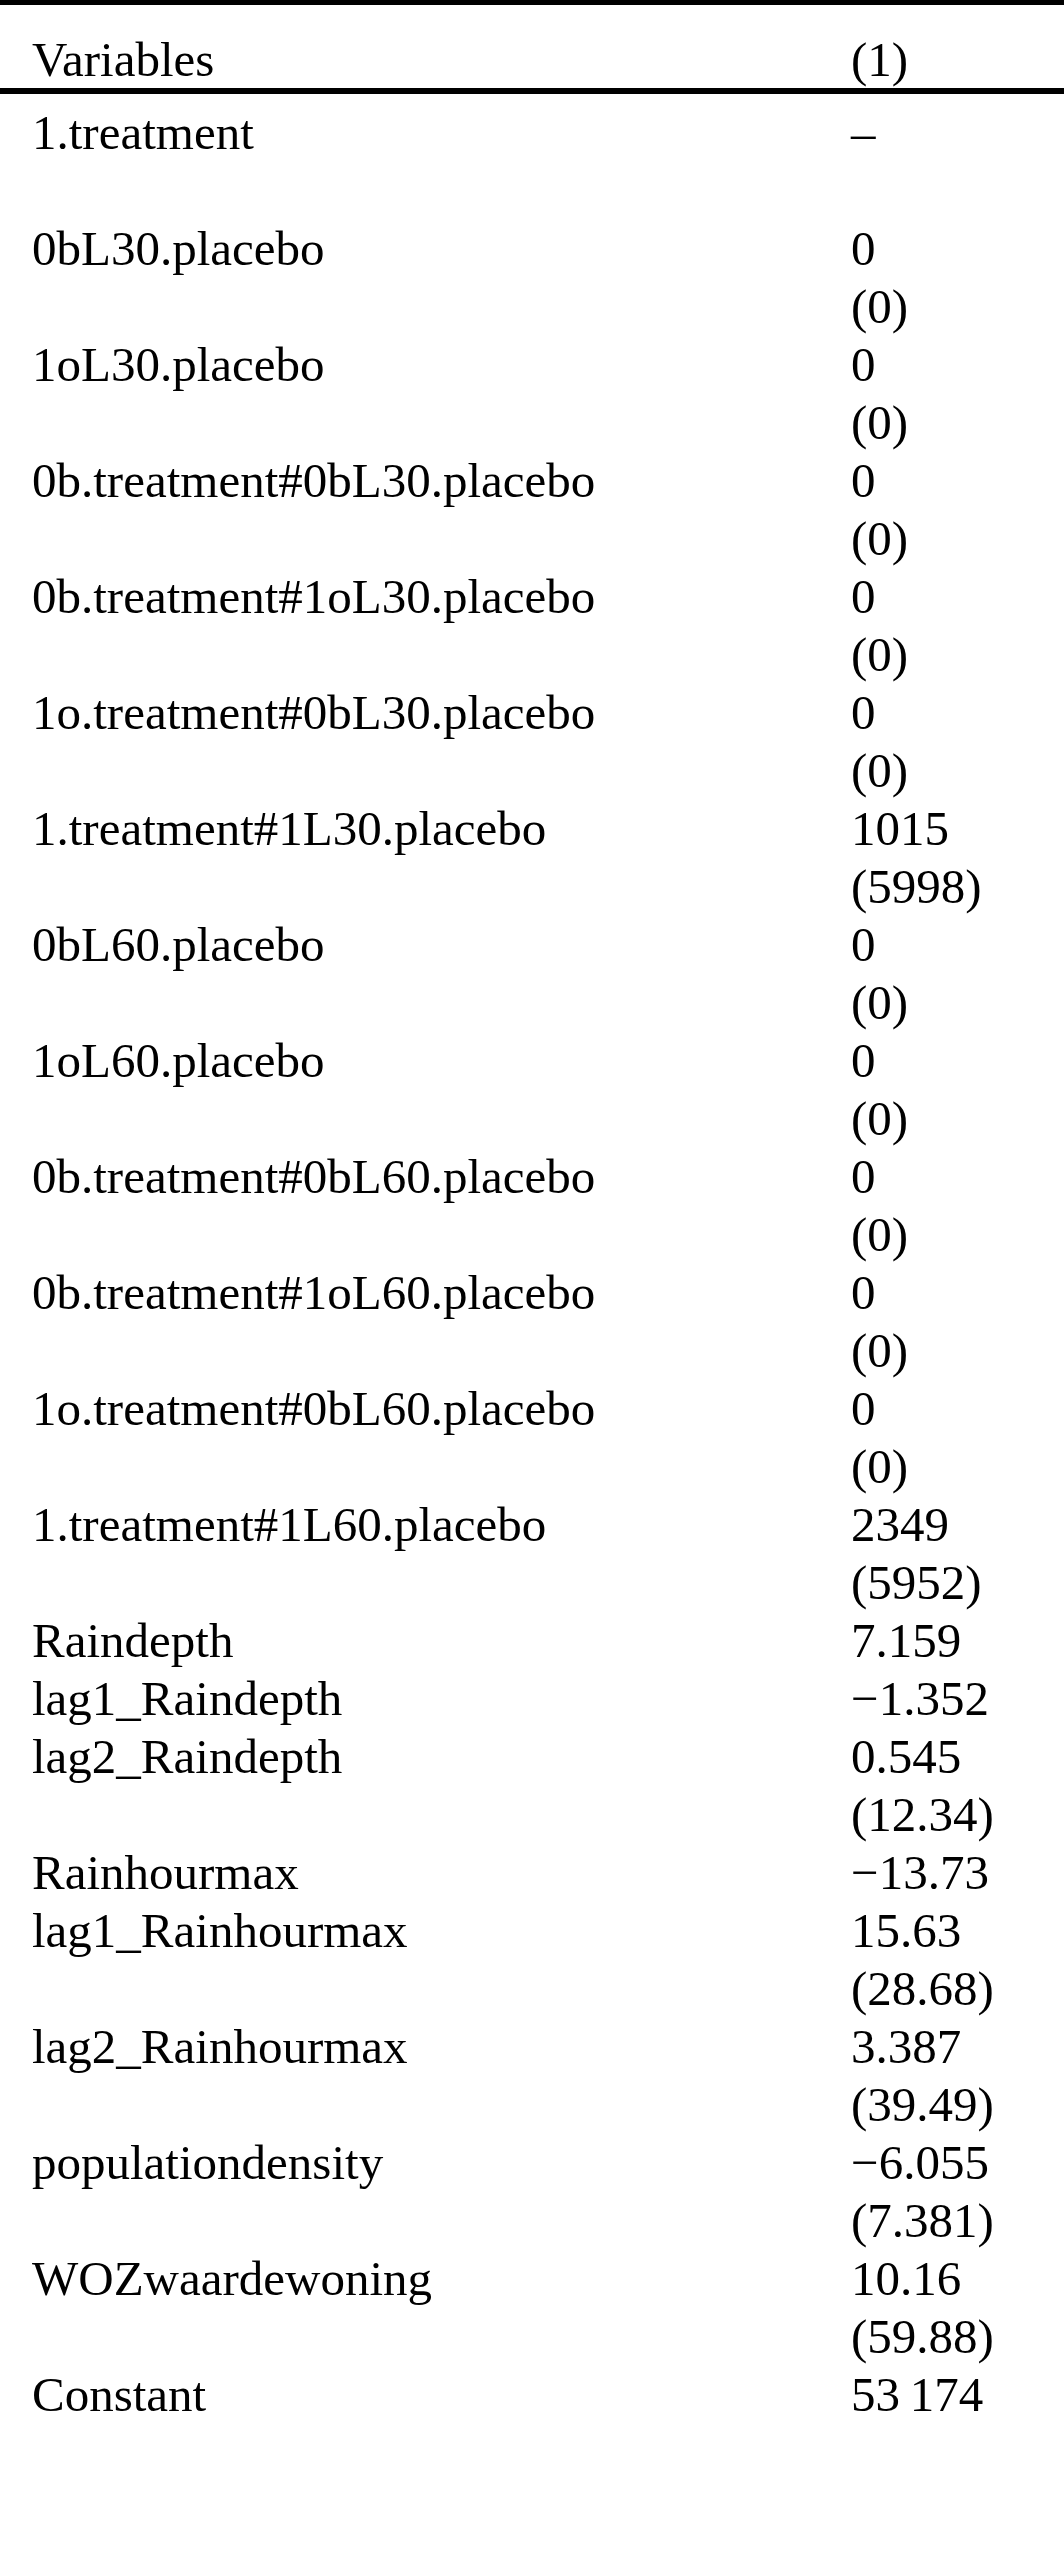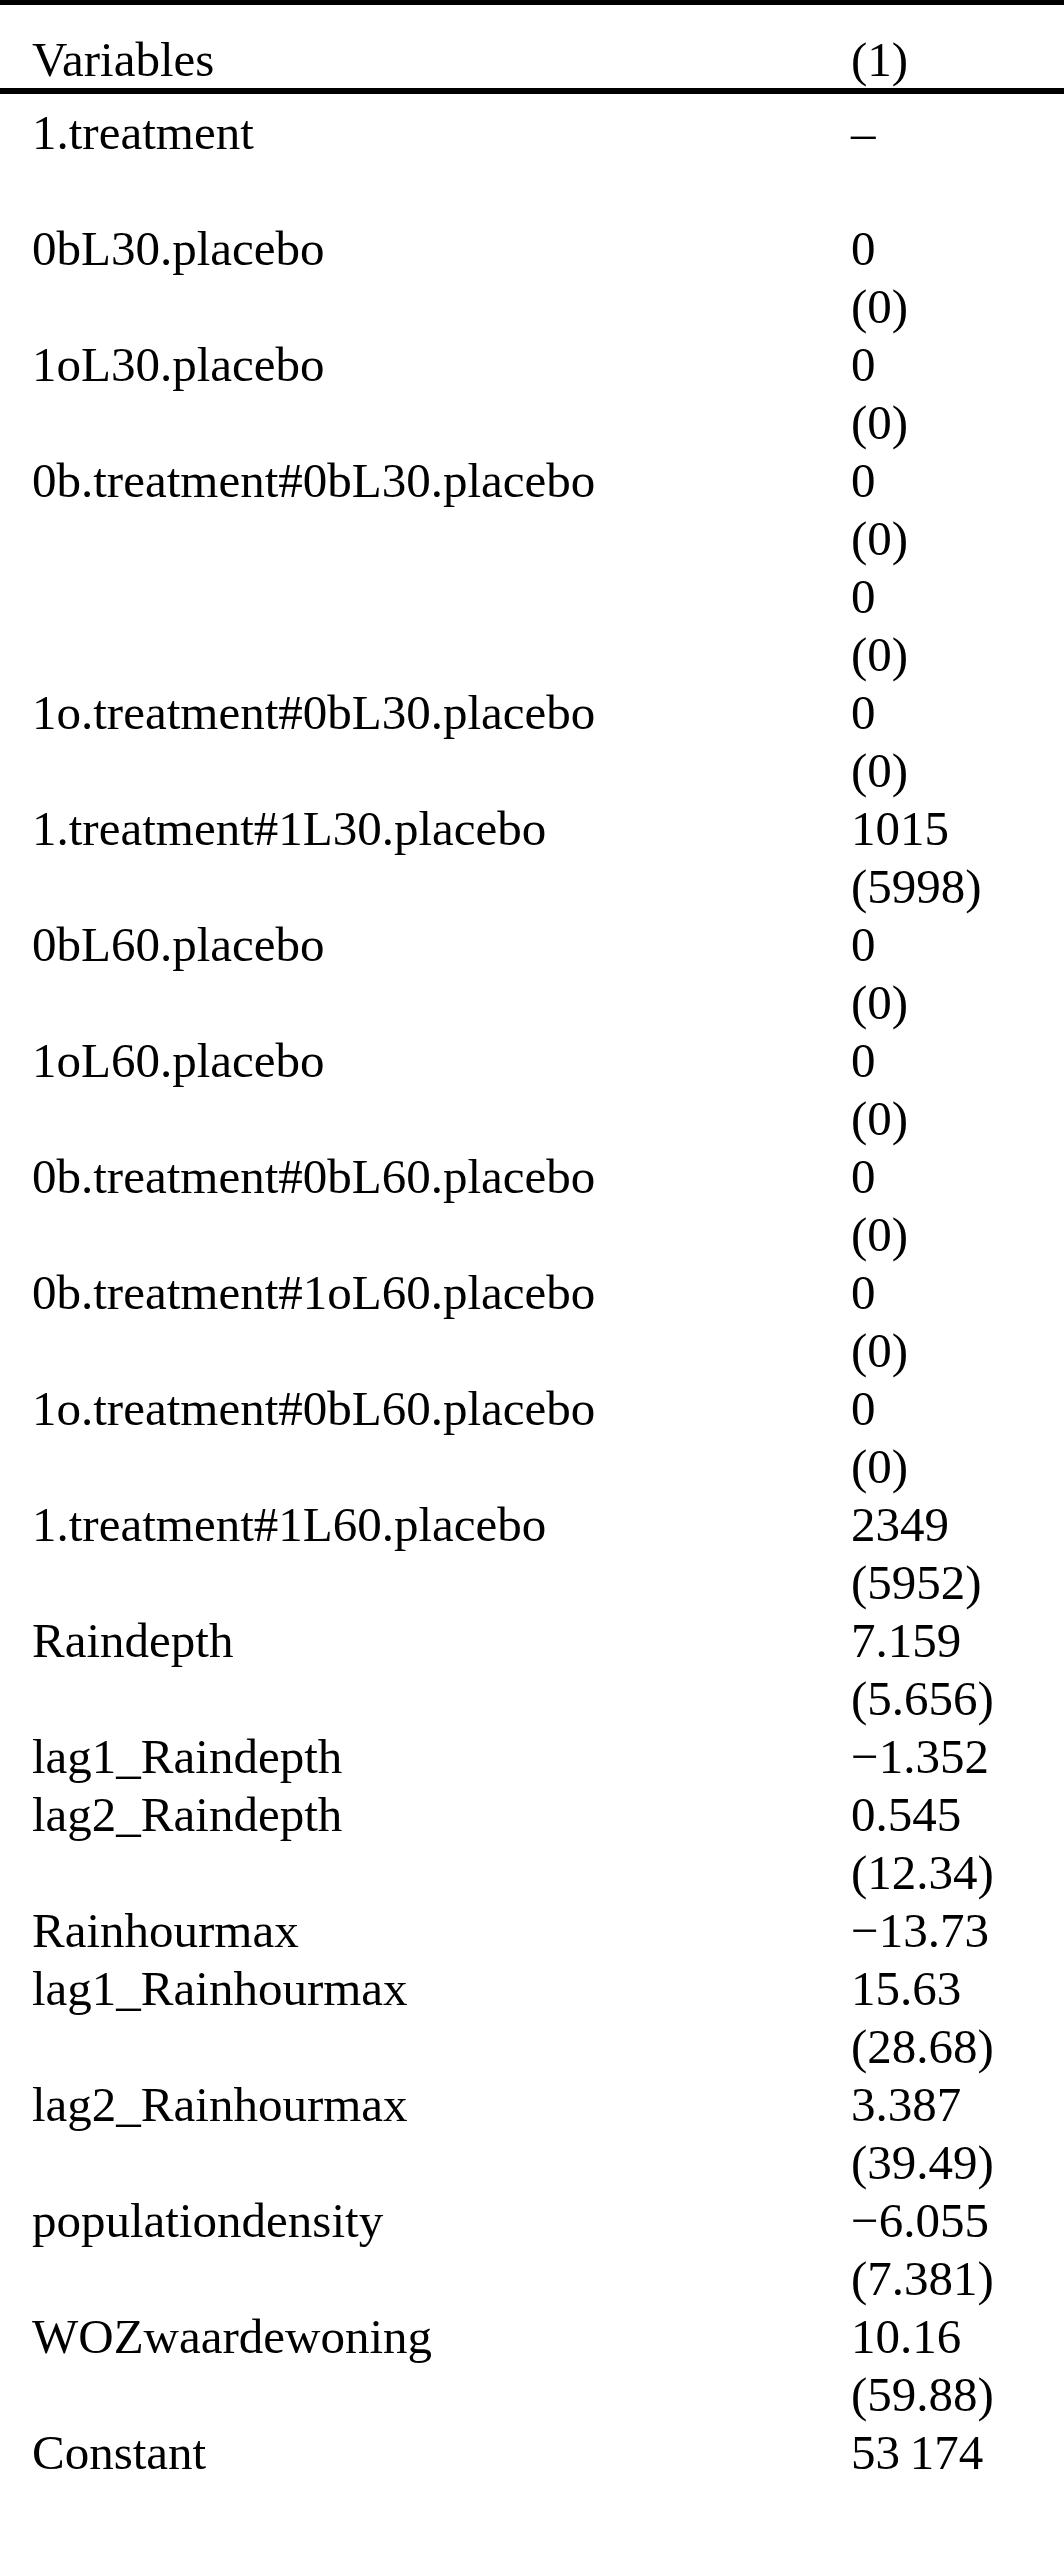--- a/index.html
+++ b/index.html
@@ -104,20 +104,21 @@
         <span class="lbl">0b.treatment#0bL30.placebo</span>
         <span class="val coef">0</span>
       </div>
       <div class="row">
         <span class="val se">(0)</span>
       </div>
     </div>
 
     <div class="group">
       <div class="row">
+        <span class="lbl">0b.treatment#1oL30.placebo</span>
         <span class="val coef">0</span>
       </div>
       <div class="row">
         <span class="val se">(0)</span>
       </div>
     </div>
 
     <div class="group">
       <div class="row">
         <span class="lbl">1o.treatment#0bL30.placebo</span>
@@ -196,23 +197,20 @@
       <div class="row">
         <span class="val se">(5952)</span>
       </div>
     </div>
 
     <div class="group">
       <div class="row">
         <span class="lbl">Raindepth</span>
         <span class="val coef">7.159</span>
       </div>
-      <div class="row">
-        <span class="val se">(5.656)</span>
-      </div>
     </div>
 
     <div class="group">
       <div class="row">
         <span class="lbl">lag1_Raindepth</span>
         <span class="val coef">−1.352</span>
       </div>
     </div>
 
     <div class="group">

